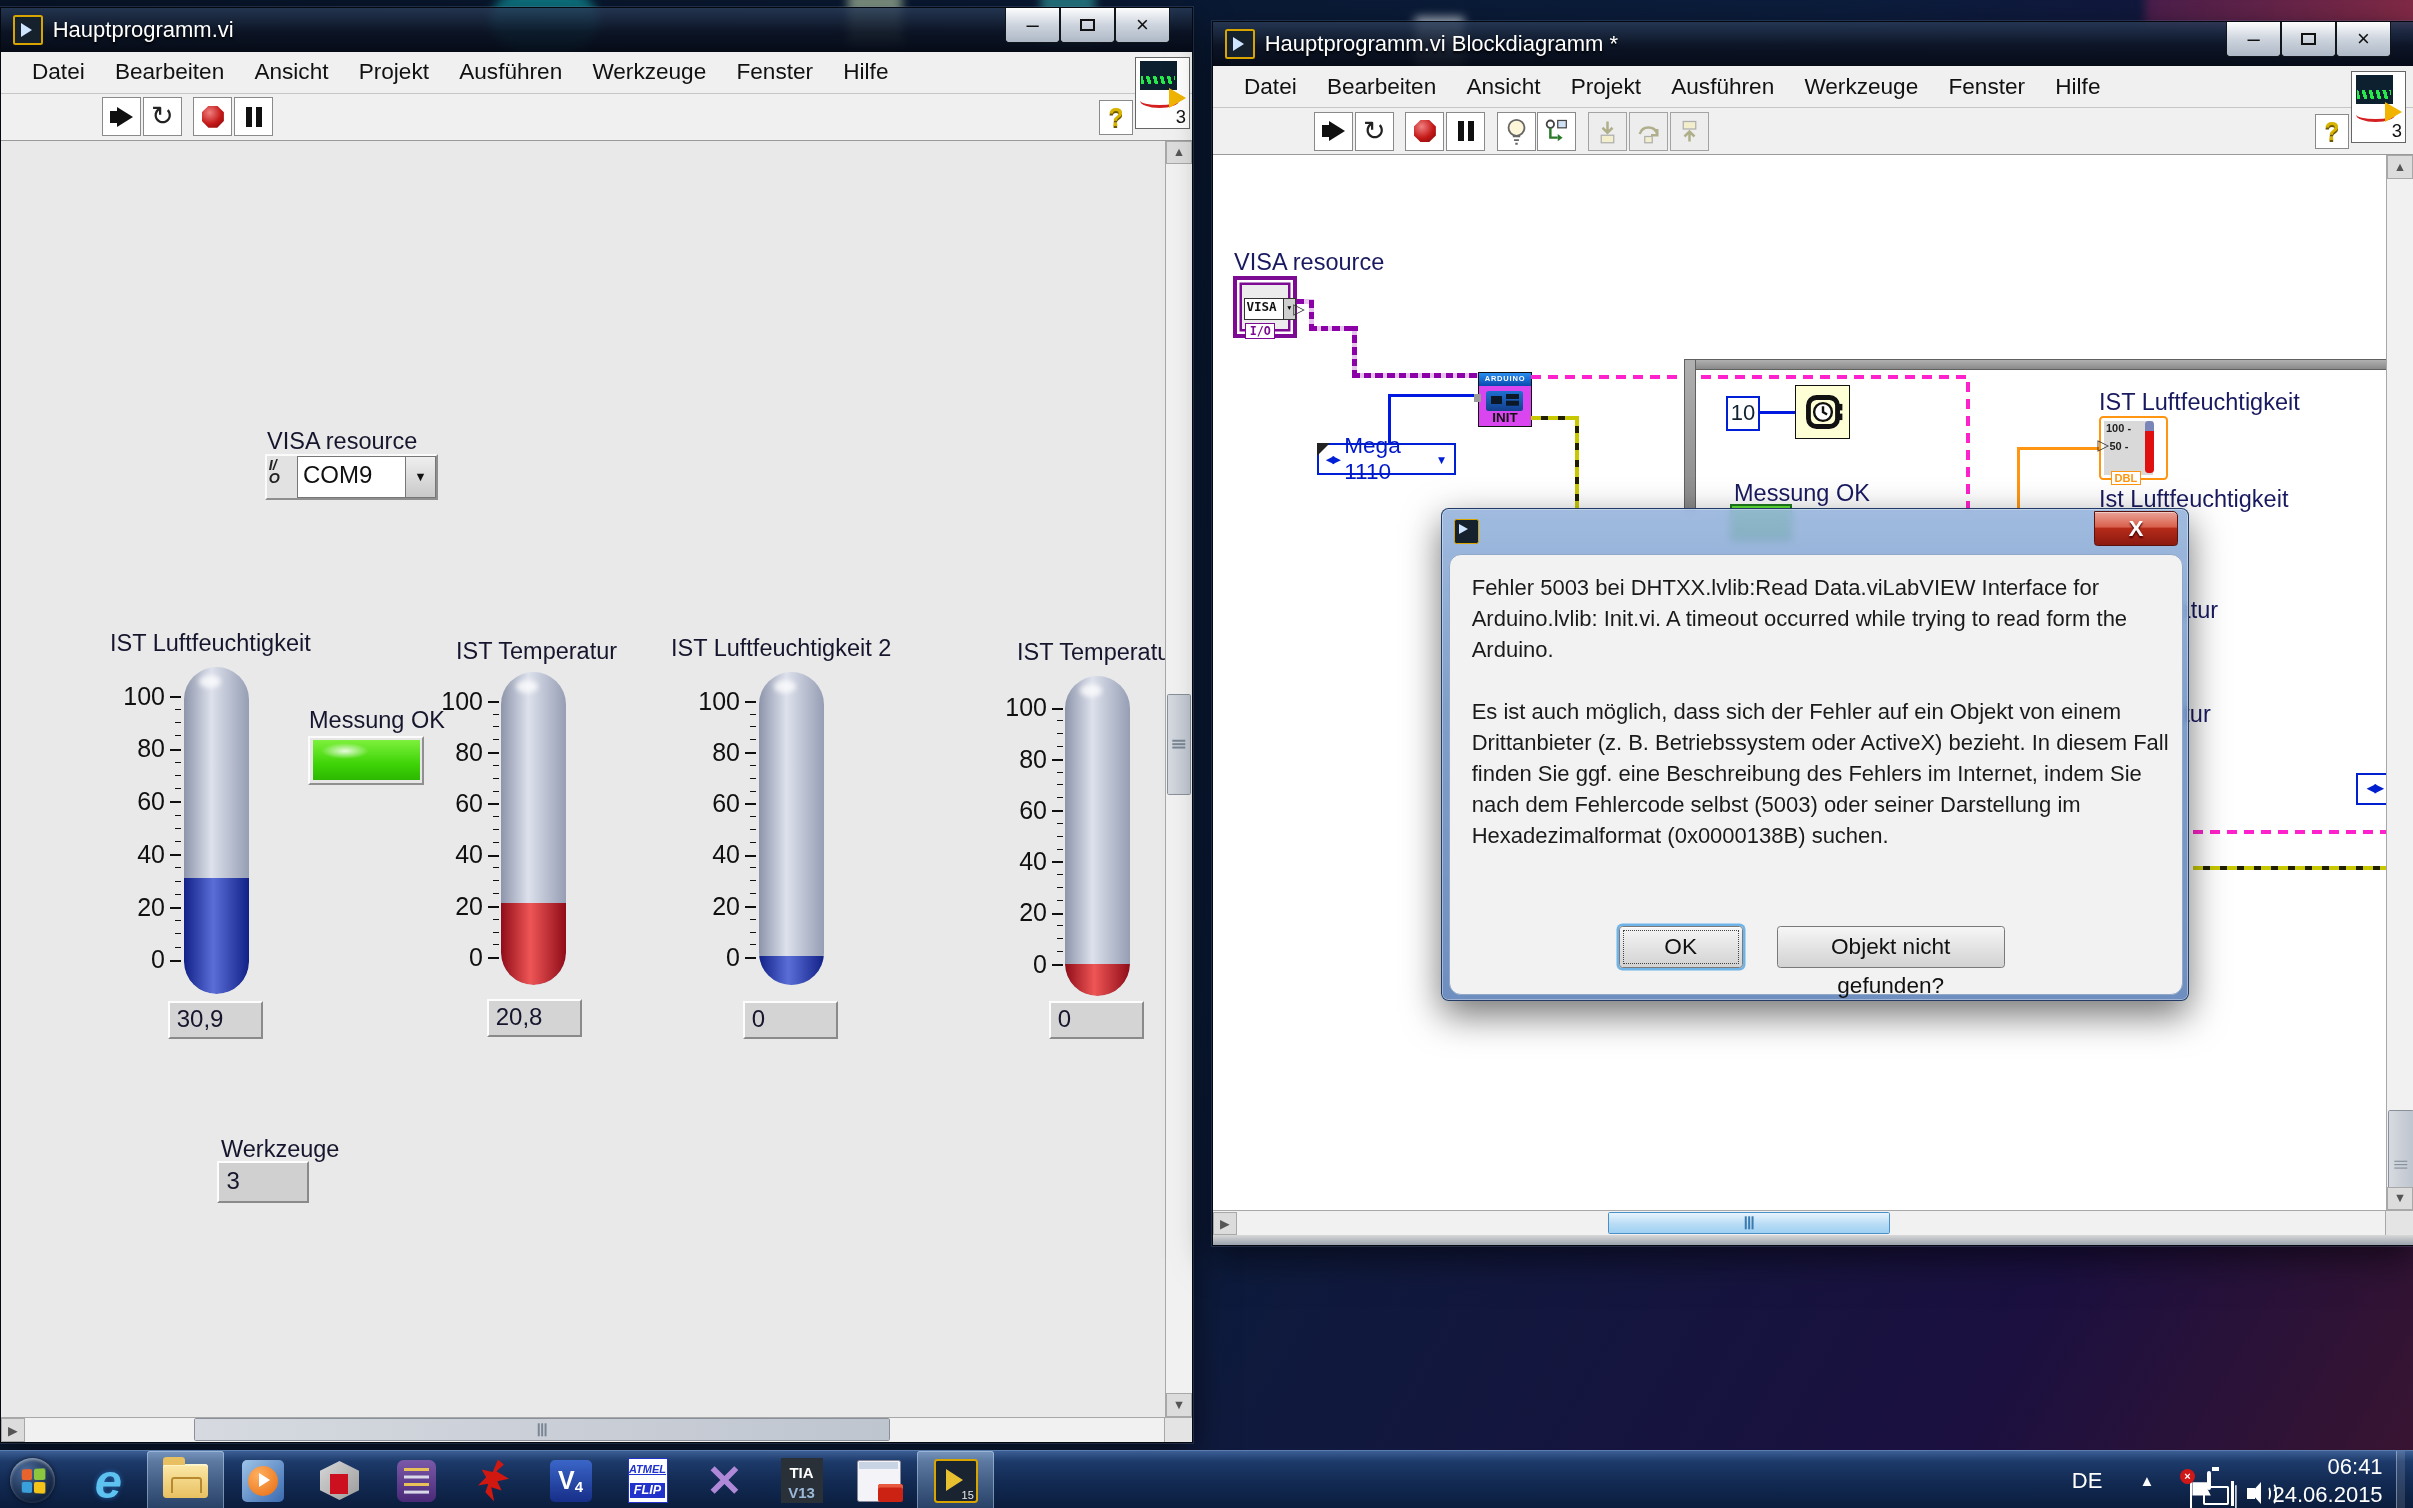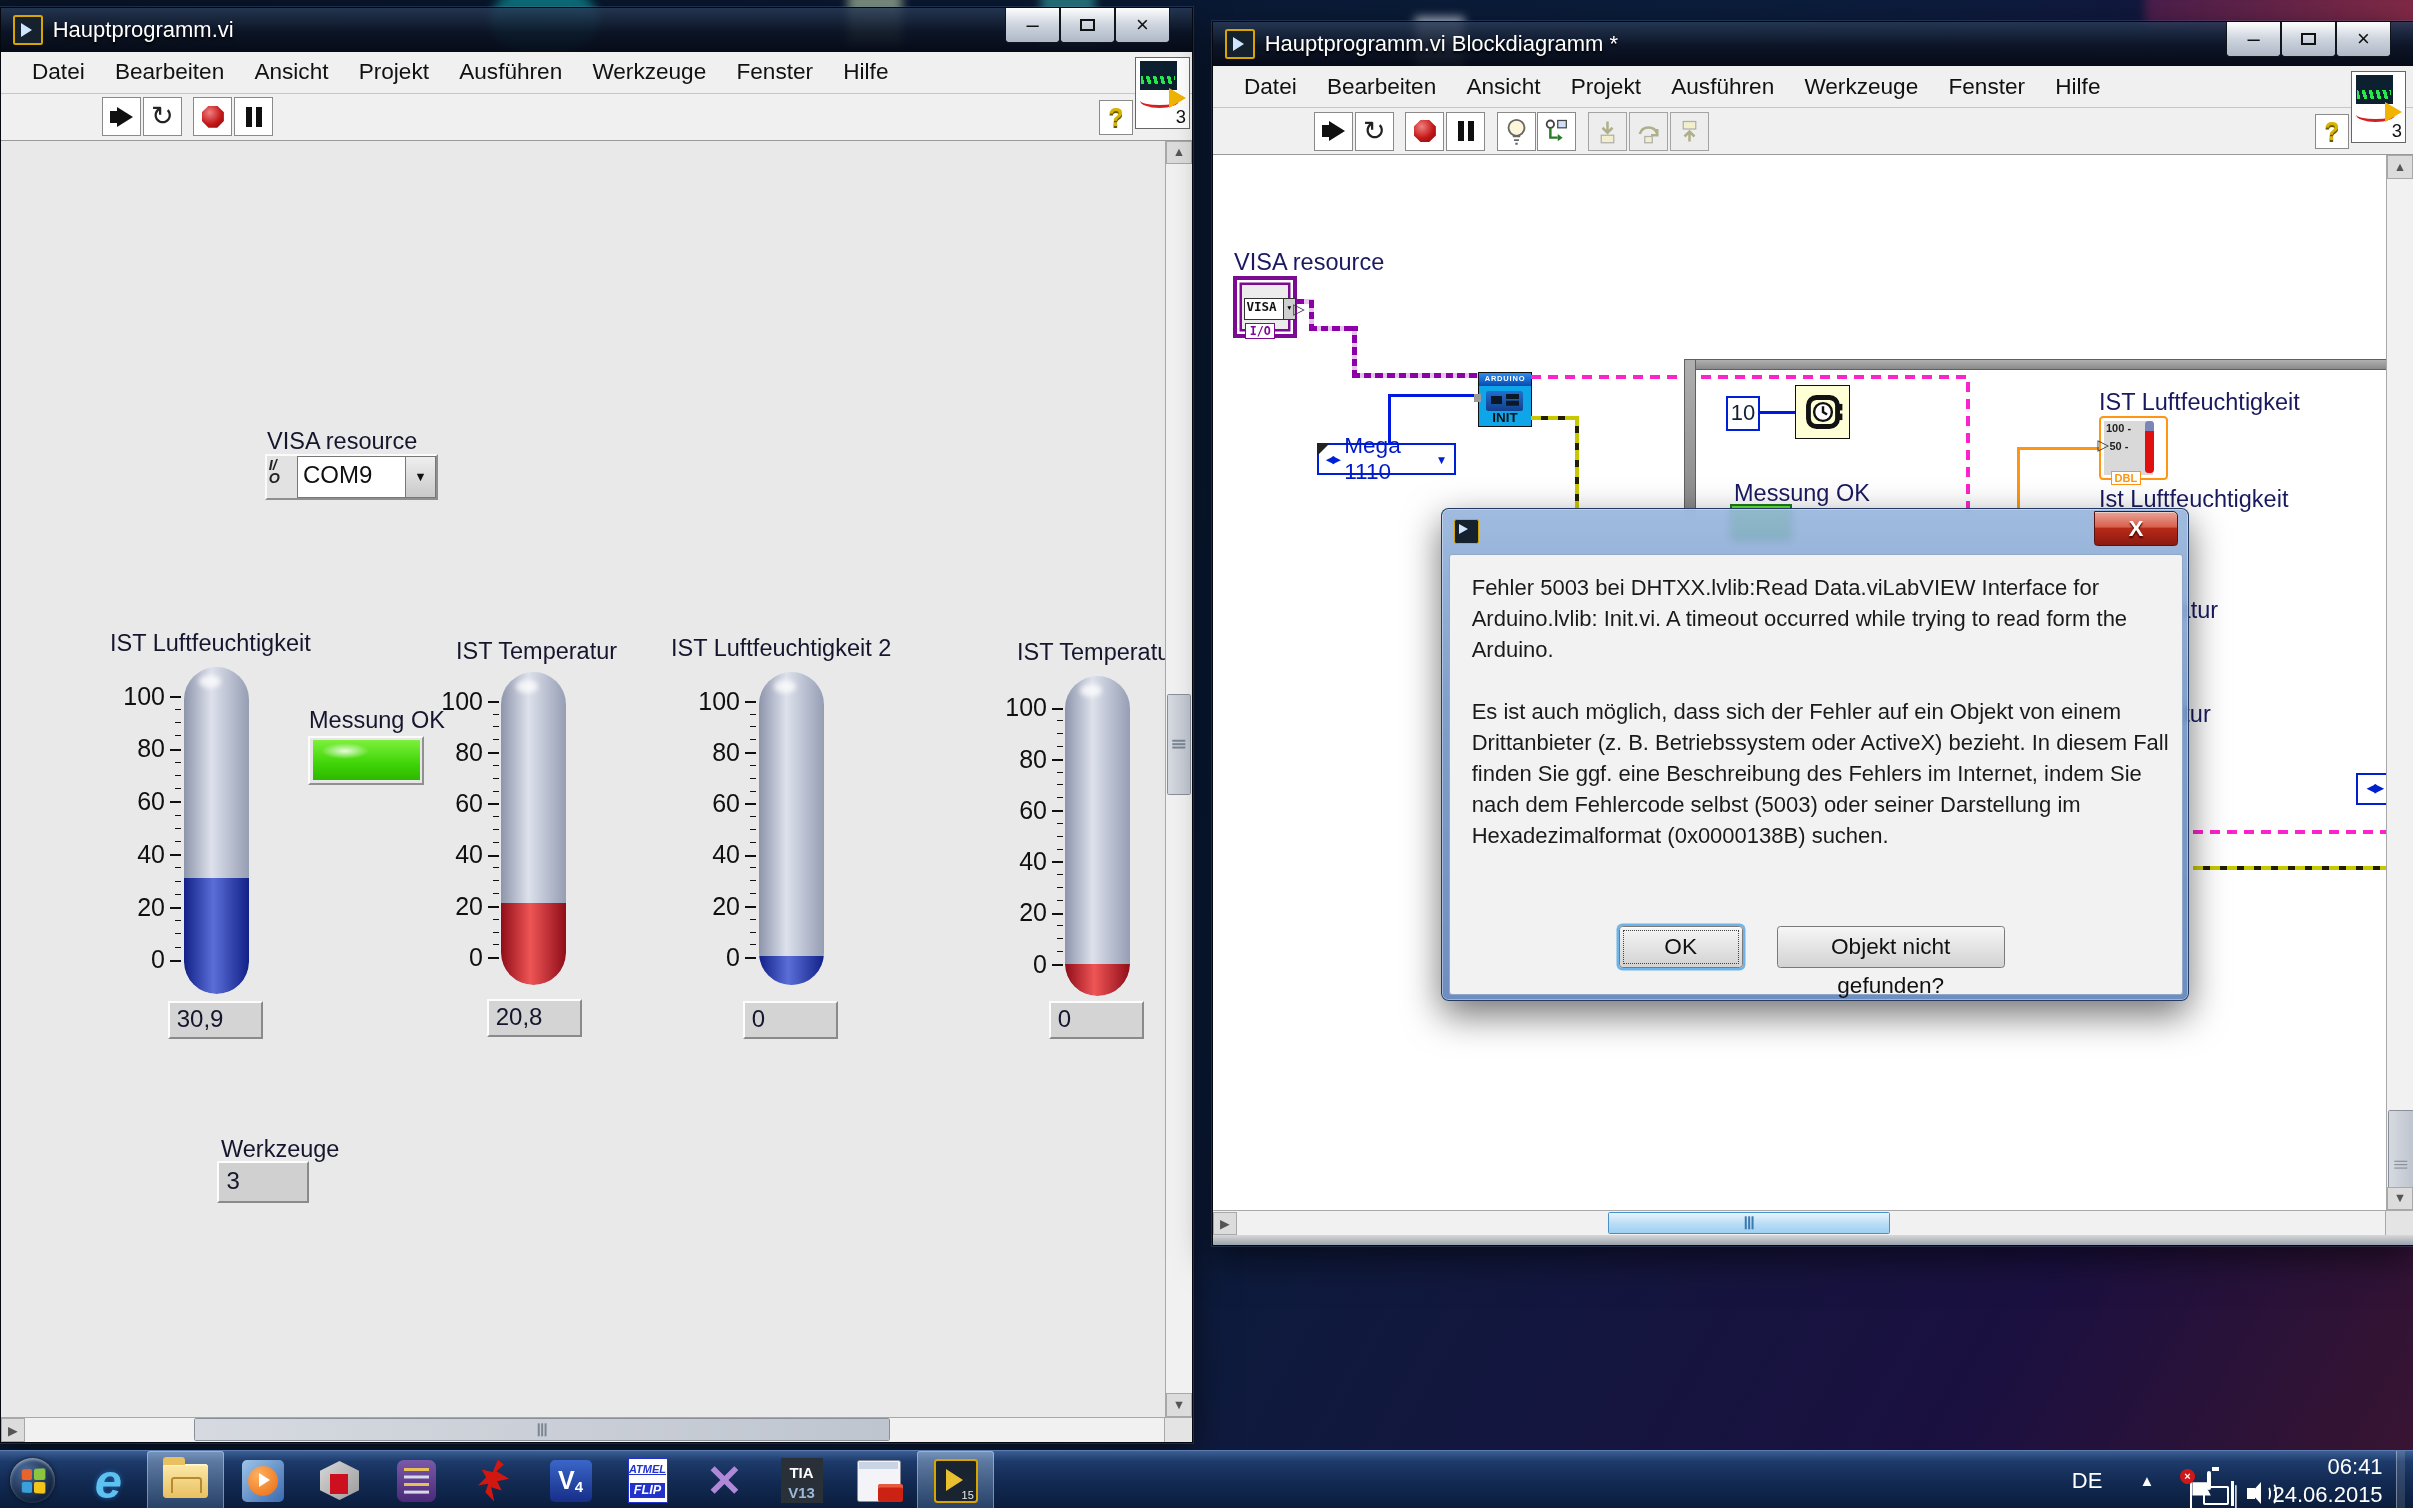--- a/index.html
+++ b/index.html
@@ -102,21 +102,21 @@
   .wh-orange { height:2.5px; background:#ff9510; }
   .wv-orange { width:2.5px; background:#ff9510; }
   .loop-bar { position:absolute; background:linear-gradient(180deg,#b0b0b0,#8a8a8a); border:0.8px solid #606060; }
 
   .visa-node { position:absolute; left:20px; top:121px; width:64px; height:62px; border:4.2px solid #7c0a92; background:#ececec; box-shadow:inset 0 0 0 2.5px #fff, inset 0 0 0 5px #7c0a92; padding:6.7px 3.4px 0 3.4px; }
   .visa-node .fld { position:absolute; left:6.7px; top:18.4px; width:40px; height:22px; background:#fff; border:1.7px solid #333; font-family:"DejaVu Sans Mono",monospace; font-size:12.6px; font-weight:bold; color:#111; padding-left:1.7px; }
   .visa-node .dd { position:absolute; left:47px; top:18.4px; width:11.7px; height:22px; background:#cfcfcf; border:1.7px solid #333; border-left:none; font-size:6.7px; text-align:center; line-height:18.4px; }
   .visa-node .out { position:absolute; right:-11.7px; top:20px; color:#333; font-size:15px; }
   .visa-node .tag { position:absolute; left:8.4px; bottom:-5px; background:#fff; border:1.7px solid #7c0a92; color:#7c0a92; font-family:"DejaVu Sans Mono",monospace; font-size:11.7px; font-weight:bold; padding:0 3.4px; }
 
-  .init-node { position:absolute; left:265px; top:217px; width:54px; height:55px; border:1.7px solid #111; background:#0ea5e9; }
+  .init-node { position:absolute; left:265px; top:217px; width:54px; height:55px; border:1.7px solid #111; background:#d946ef; }
   .init-node .hdr { height:12.6px; background:linear-gradient(180deg,#2a8ef0,#0a4ab0); color:#fff; font-size:7.5px; font-weight:bold; text-align:center; letter-spacing:0.8px; line-height:12.6px; }
   .init-node .board { position:absolute; left:6.7px; top:17.6px; width:37px; height:20px; background:linear-gradient(180deg,#1f6fd0,#123f8c); border-radius:2.5px; }
   .init-node .board::before { content:""; position:absolute; left:5px; top:5px; width:11.7px; height:8.4px; background:#0a1828; }
   .init-node .board::after { content:""; position:absolute; right:3.4px; top:3.4px; width:13.4px; height:5px; background:#0a1828; box-shadow:0 6.7px 0 #0a1828; }
   .init-node .usb { position:absolute; left:-5px; top:21px; width:6.7px; height:8.4px; background:#9a9a9a; }
   .init-node .lbl { position:absolute; left:0; bottom:0.8px; width:100%; text-align:center; font-size:13.4px; font-weight:bold; color:#111; }
 
   .mega { position:absolute; left:104px; top:288px; width:139px; height:32px; border:2.5px solid #0020d8; background:#fff; display:flex; align-items:center; padding:0 6.7px; }
   .mega::before { content:""; position:absolute; left:-2.5px; top:-2.5px; border-top:13.4px solid #222; border-right:13.4px solid transparent; }
   .mega .arr { color:#0020d8; font-size:11px; letter-spacing:-1.7px; margin-right:5px; }
@@ -136,21 +136,21 @@
   .thermo-node .inarr { position:absolute; left:-3.4px; top:18.4px; font-size:15px; color:#333; }
   .thermo-node .tag { position:absolute; left:10px; bottom:-6.7px; background:#fff; border:1.7px solid #ff9510; color:#ff9510; font-size:11px; font-weight:bold; padding:0 2.5px; }
 
   .frag { position:absolute; left:1143px; top:618px; width:37px; height:32px; border:2.5px solid #0020d0; background:#fff; color:#0020d0; font-size:12.6px; letter-spacing:-1.7px; text-align:center; line-height:27px; }
 
   
   #error-dialog { position:absolute; left:1441px; top:508px; width:748px; height:493px; background:linear-gradient(180deg,rgba(150,180,220,.9),rgba(110,145,195,.88) 40%,rgba(95,130,185,.9)); backdrop-filter:blur(4.2px); border:0.8px solid rgba(30,55,95,.95); border-radius:7.5px; box-shadow:0 13.4px 37px rgba(0,0,0,.55), inset 0 0 0 0.8px rgba(255,255,255,.45); z-index:50; }
   #error-dialog .dlg-icon { position:absolute; left:11.7px; top:10px; width:25px; height:25px; background:#16212e; border:1.7px solid #d8a400; border-radius:2.5px; }
   #error-dialog .dlg-icon::before { content:""; position:absolute; left:4.2px; top:4.2px; border-left:9.2px solid #cfe4ff; border-top:5.9px solid transparent; border-bottom:5.9px solid transparent; }
   .dlg-close { position:absolute; left:652px; top:1.7px; width:84px; height:35px; background:linear-gradient(180deg,#e9a398 0%,#d9604c 45%,#b52a18 50%,#8c1a10 100%); border:0.8px solid #5a120c; border-radius:0 5px 3.4px 3.4px; color:#fff; font-size:22px; font-weight:bold; text-align:center; line-height:34px; text-shadow:0 1.7px 1.7px #400; box-shadow:inset 0 0.8px 0 rgba(255,255,255,.6); }
-  .dlg-body { position:absolute; left:6.7px; top:45px; width:734px; height:441px; background:#f2f2f2; border:0.8px solid #8fa8c8; border-radius:3px; }
+  .dlg-body { position:absolute; left:6.7px; top:45px; width:734px; height:441px; background:#f2f2f2; border:0.8px solid #8fa8c8; border-radius:12px; }
   .dlg-text { position:absolute; left:22px; top:17px; width:706px; font-size:22px; line-height:31px; color:#1a1a1a; }
   .dlg-text p { margin-bottom:31px; }
   .dlg-btn { position:absolute; height:42px; background:linear-gradient(180deg,#f6f6f6,#e4e4e4 50%,#d2d2d2); border:0.8px solid #7a7a7a; border-radius:3.4px; font-size:22.6px; color:#111; text-align:center; line-height:39px; }
   #dlg-ok { left:169px; top:371px; width:124px; outline:1.7px dotted #444; outline-offset:-5.9px; box-shadow:0 0 0 2.5px #6fb4e8, inset 0 0.8px 0 #fff; }
   #dlg-why { left:327px; top:371px; width:228px; }
 
   
   #taskbar { position:absolute; left:0; top:1450px; width:2413px; height:59px; background:linear-gradient(180deg,#3c5f95 0%,#1d3a6a 18%,#122a52 55%,#0a1c3c 100%); border-top:0.8px solid #5a7cae; z-index:100; display:flex; align-items:center; }
   #start-orb { position:absolute; left:10px; top:6.7px; width:45px; height:45px; border-radius:50%; background:radial-gradient(circle at 35% 28%,#4a6a9a,#122440 70%); box-shadow:inset 0 1.7px 3.4px rgba(255,255,255,.5), 0 0 5px rgba(0,0,0,.6); overflow:hidden; }
   .flag { position:absolute; left:11px; top:11px; width:23.5px; height:23.5px; transform:perspective(50px) rotateY(-12deg); }

